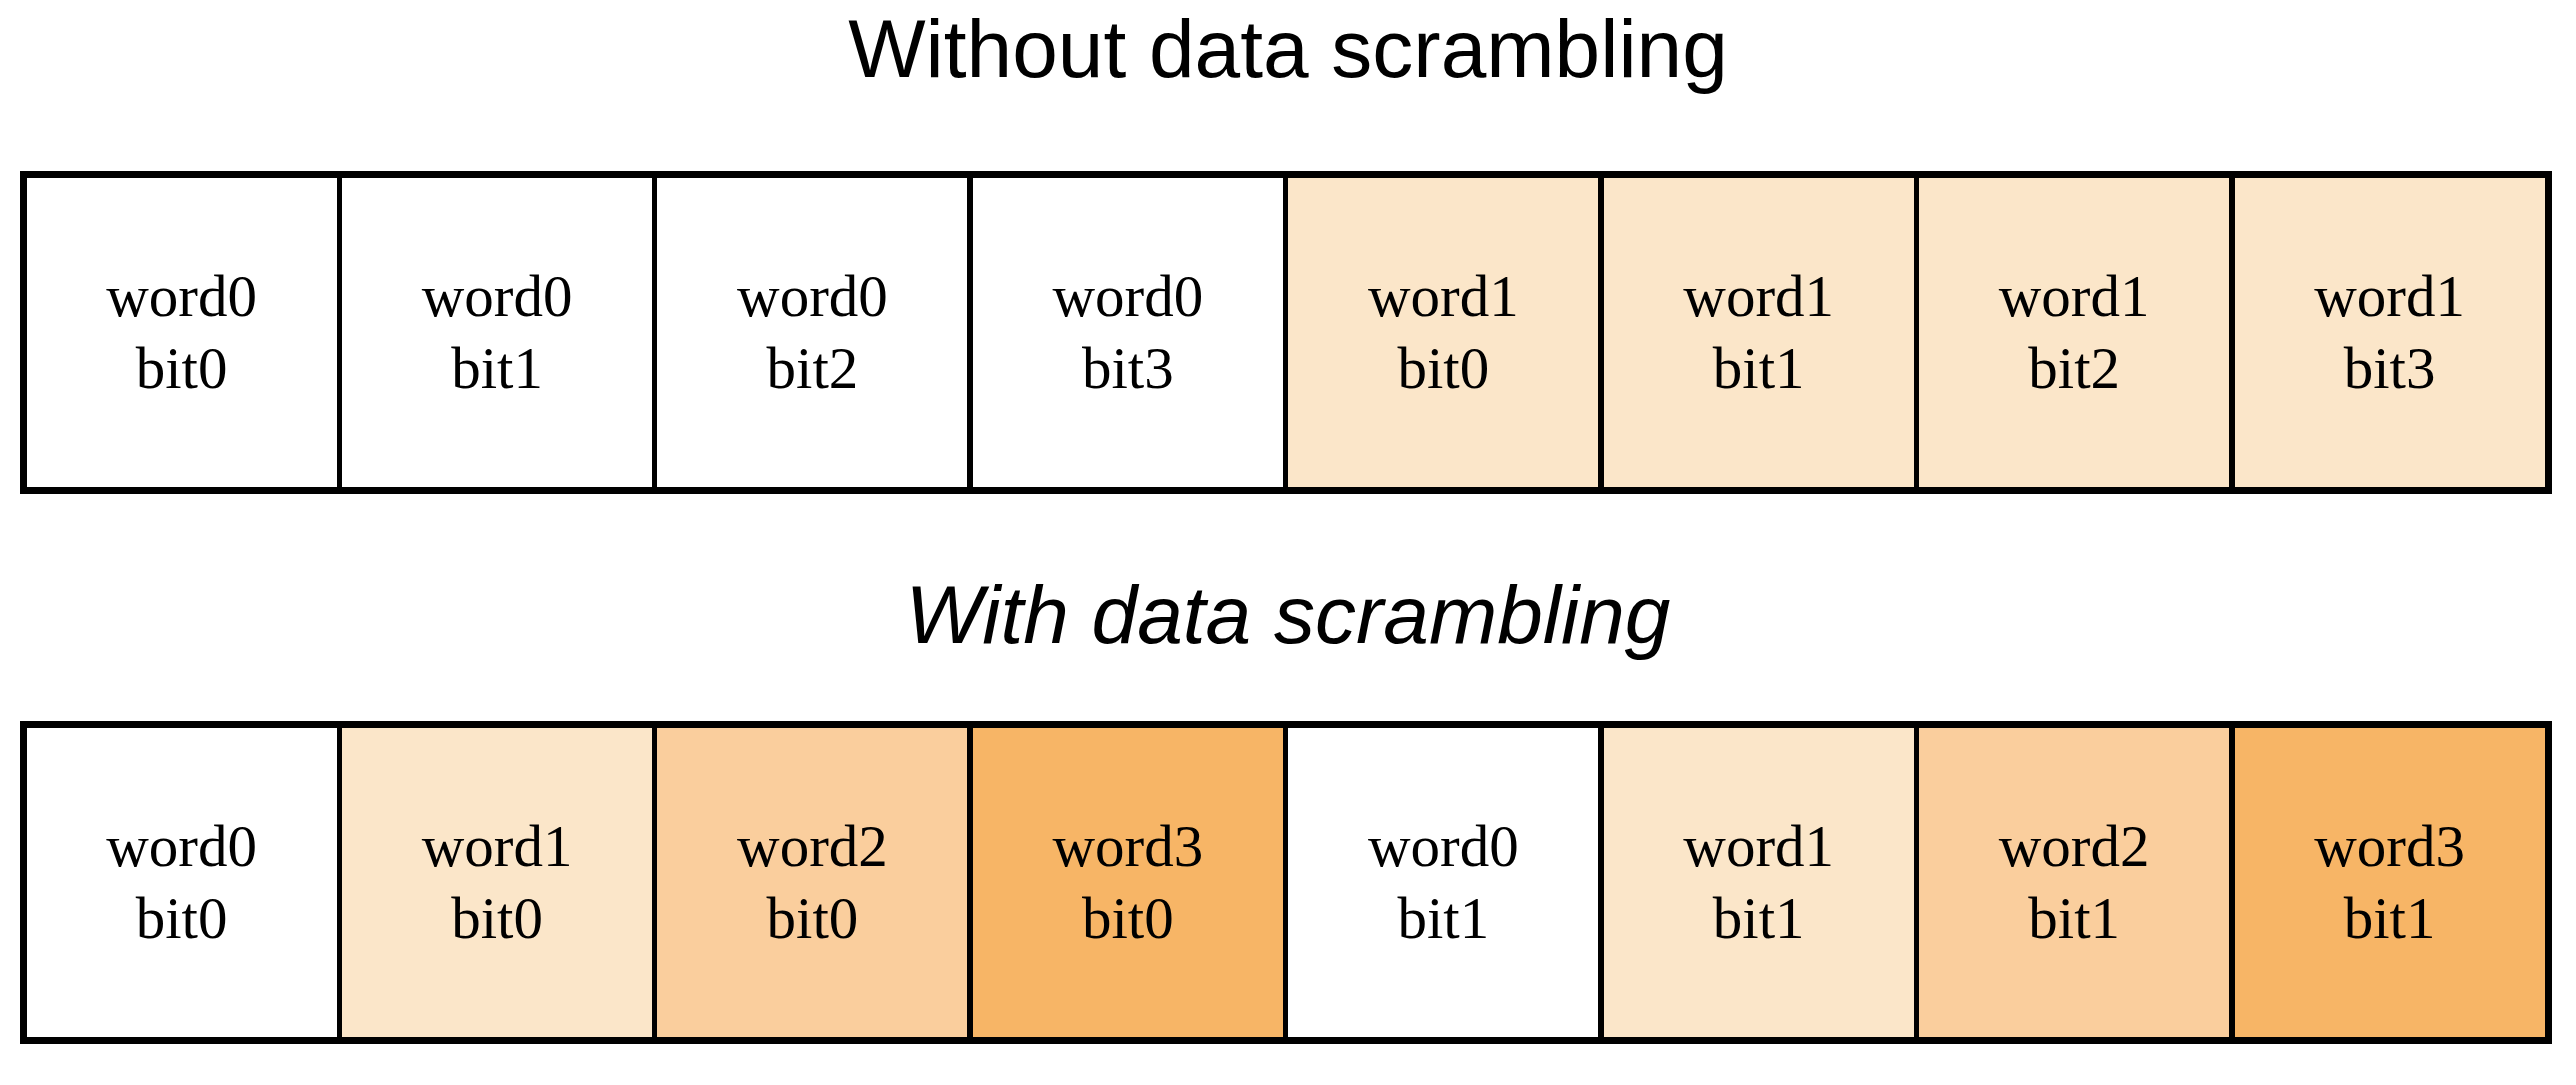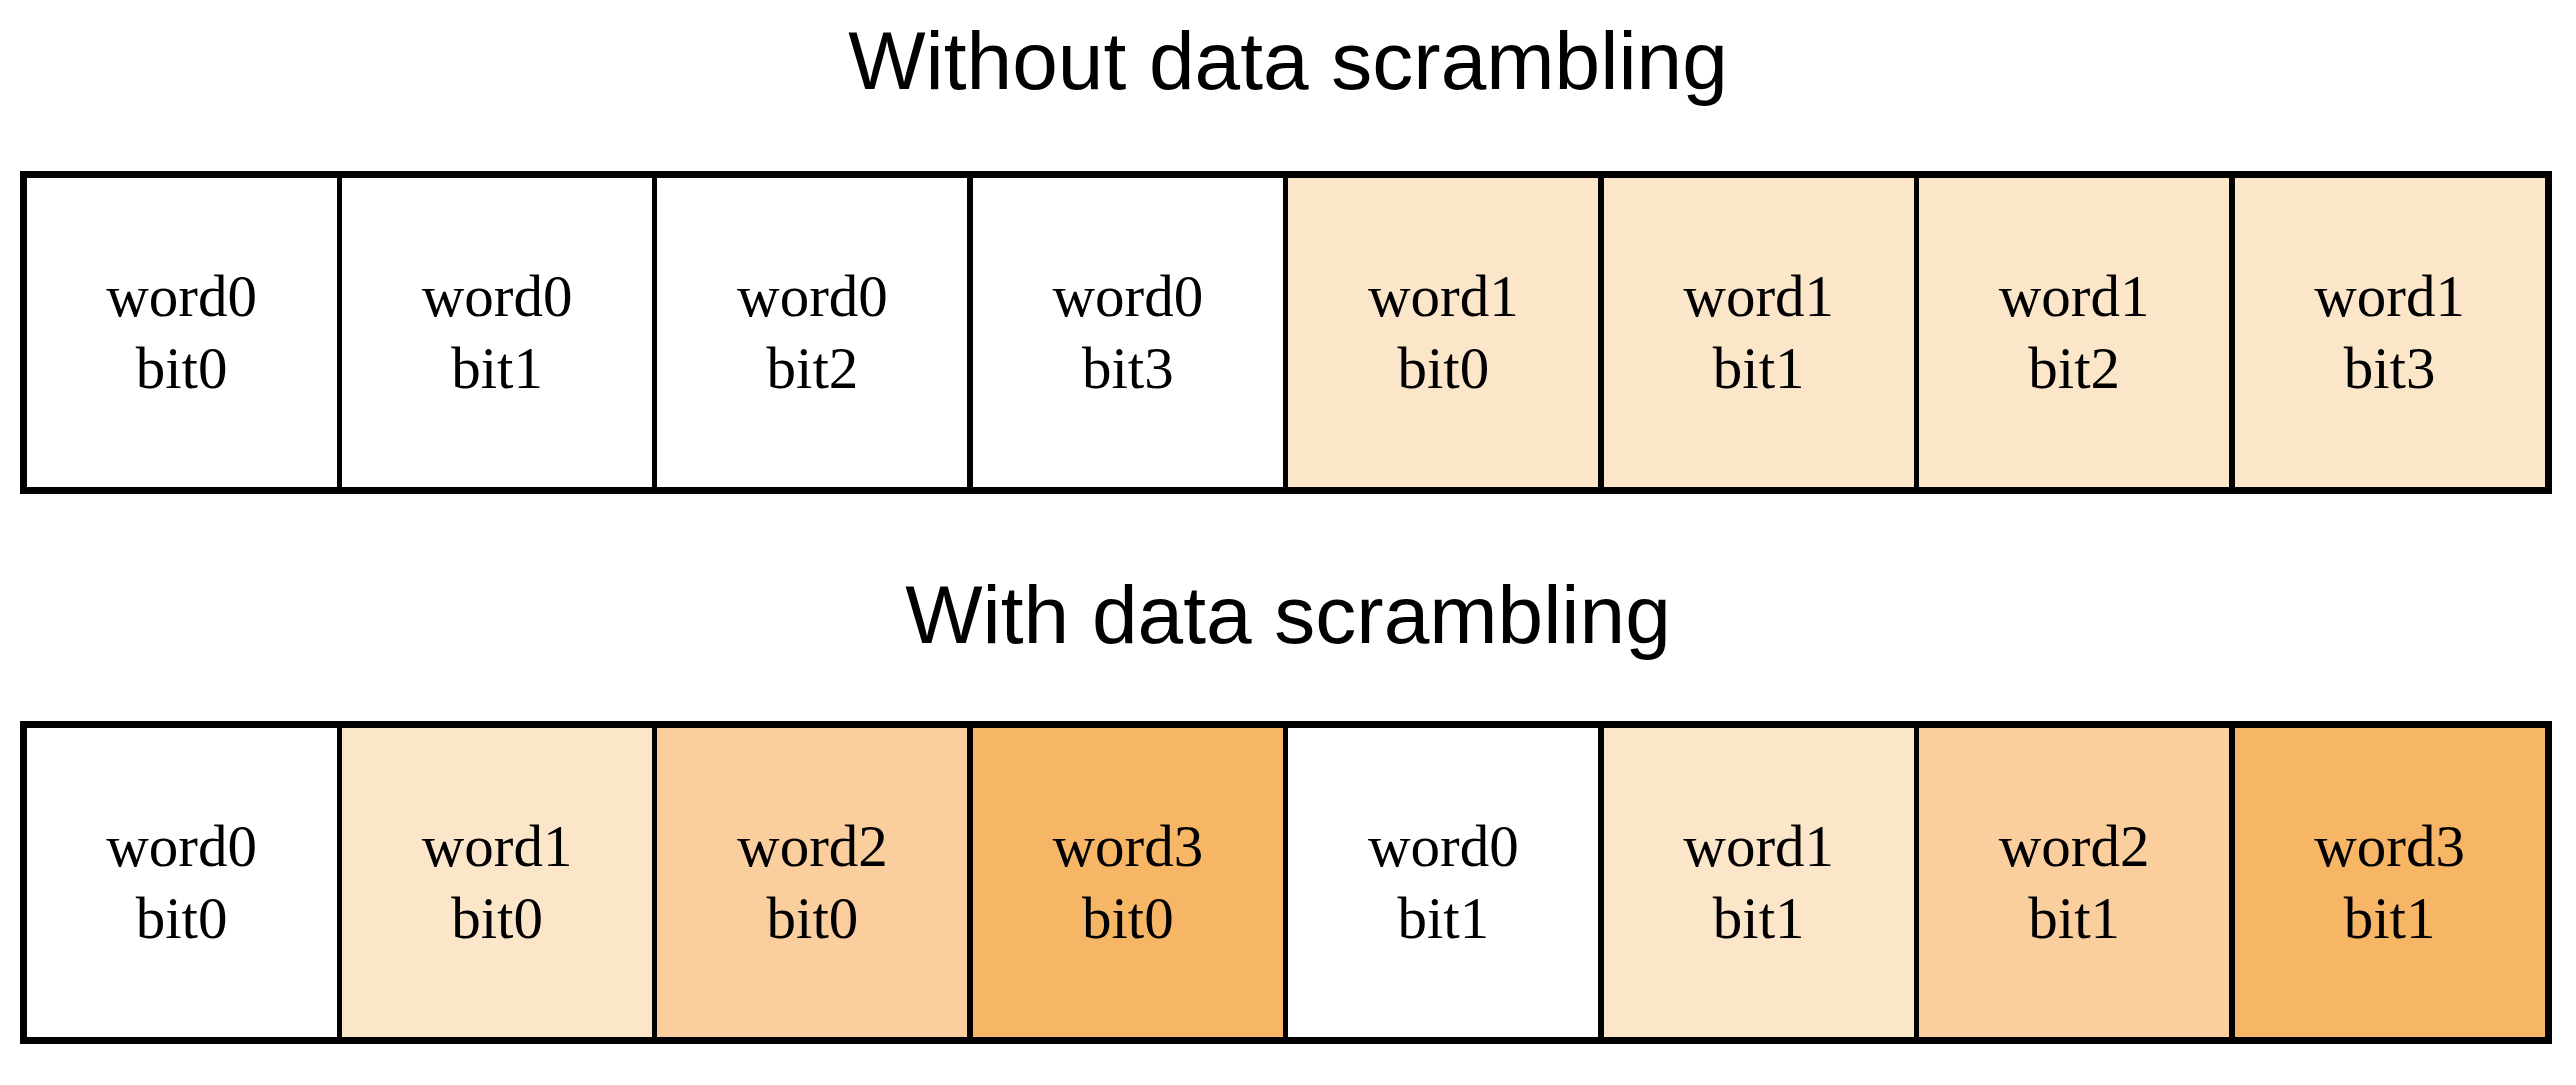--- a/index.html
+++ b/index.html
@@ -18,22 +18,22 @@
   .section-title {
     position: absolute;
     left: 0;
     width: 100%;
     text-align: center;
     font-size: 82px;
     line-height: 1.12;
     color: var(--text, #000000);
     white-space: nowrap;
   }
-  .title-without { top: 15px; }
-  .title-with   { top: 569px; }
+  .title-without { top: 3px; }
+  .title-with   { top: 569px; font-style: italic; }
   .bit-row {
     position: absolute;
     left: 19.6px;
     width: 2532px;
     height: 323px;
     box-sizing: border-box;
     border: 7.1px solid var(--border, #000000);
     display: flex;
     background: var(--border, #000000);
   }

